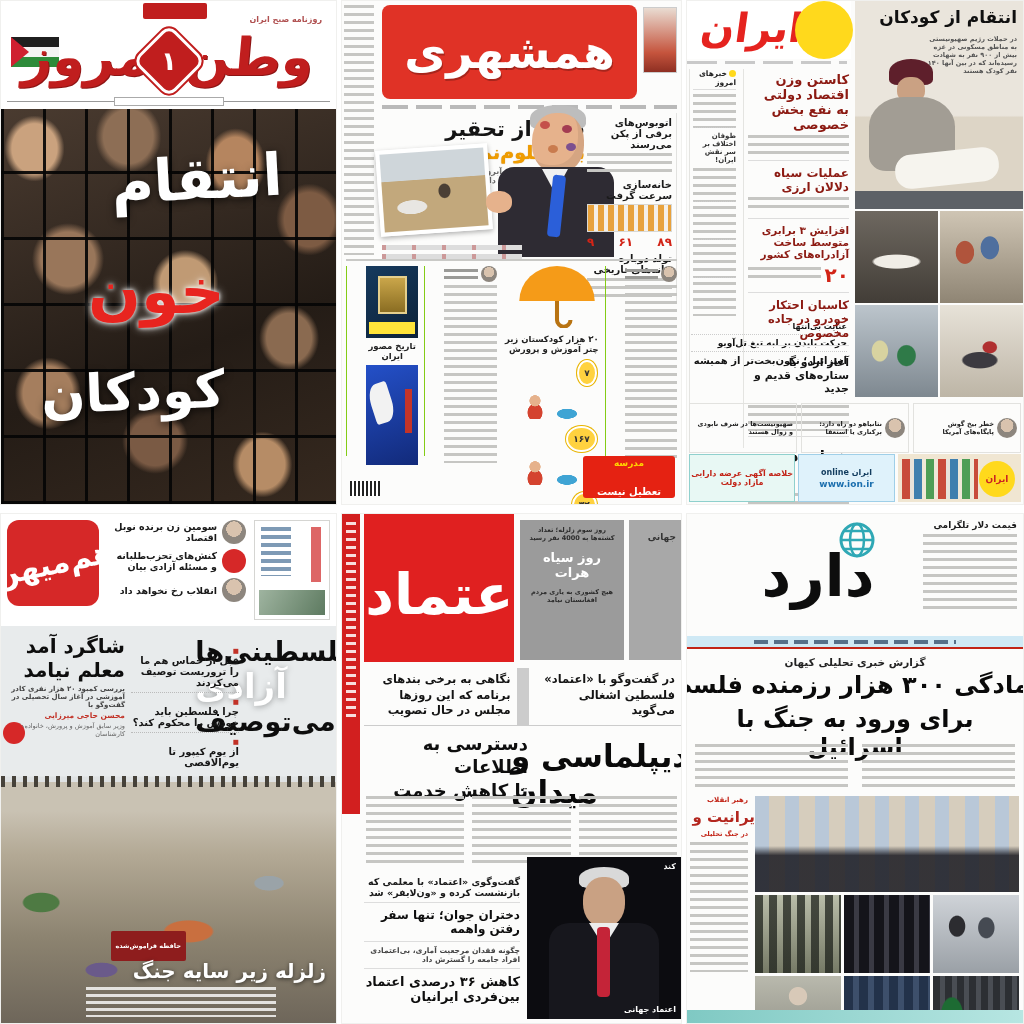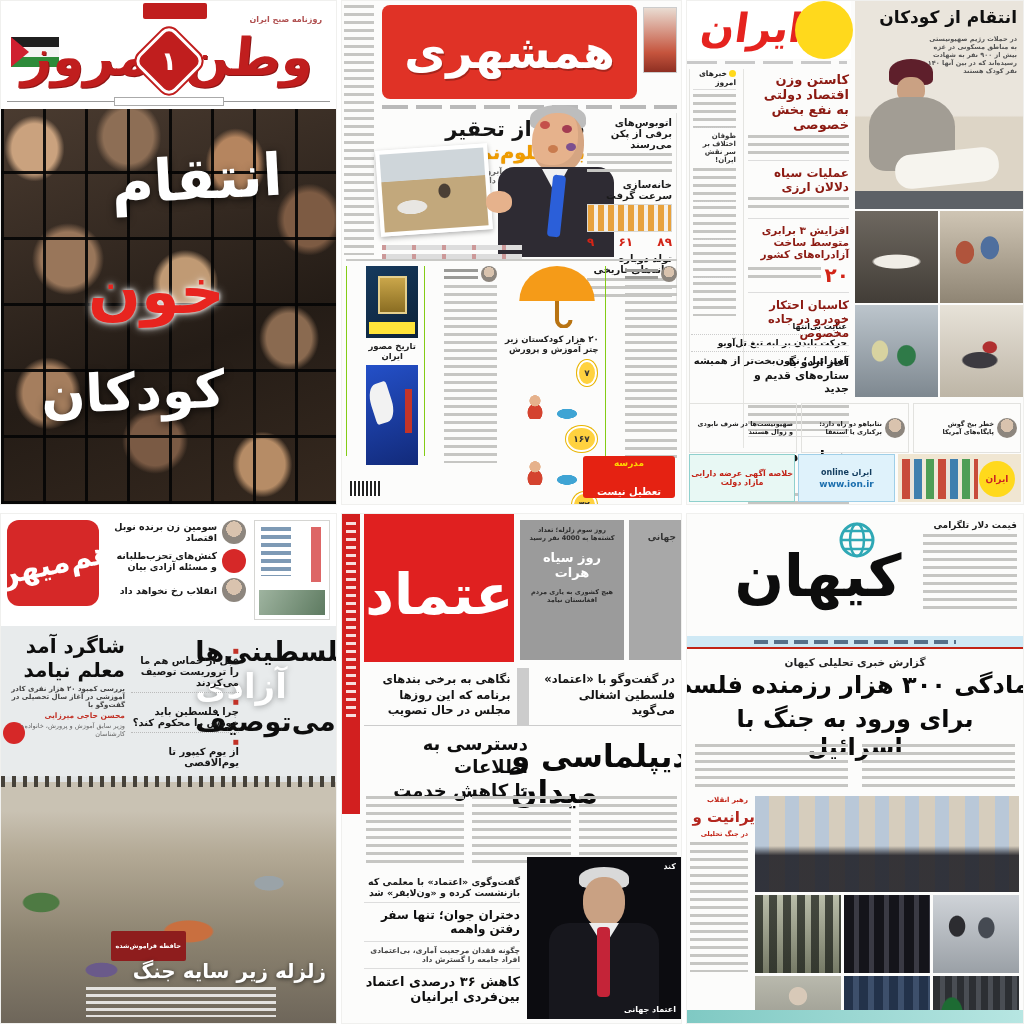--- a/index.html
+++ b/index.html
@@ -583,21 +583,21 @@
   <section class="page">
     <div class="k-tr">
       <div class="t">قیمت دلار تلگرامی</div>
       <div style="height:78px" class="ftext"></div>
     </div>
     <svg class="k-globe" viewBox="0 0 40 40">
       <circle cx="20" cy="20" r="16" fill="none" stroke="#2fa8b5" stroke-width="3"></circle>
       <ellipse cx="20" cy="20" rx="7" ry="16" fill="none" stroke="#2fa8b5" stroke-width="2.5"></ellipse>
       <path d="M4 20h32 M7 11h26 M7 29h26" stroke="#2fa8b5" stroke-width="2.5"></path>
     </svg>
-    <div class="k-name">کیهان</div>
+    <div class="k-name">دارد</div>
     <div class="k-bluebar">
         <i></i>
       </div>
     <div class="k-label">گزارش خبری تحلیلی کیهان</div>
     <div class="k-h1">آمادگی ۳۰۰ هزار رزمنده فلسطینی</div>
     <div class="k-h2">برای ورود به جنگ با اسرائیل</div>
     <div class="k-subcols">
       <i class="ftext"></i>
       <i class="ftext"></i>
     </div>

